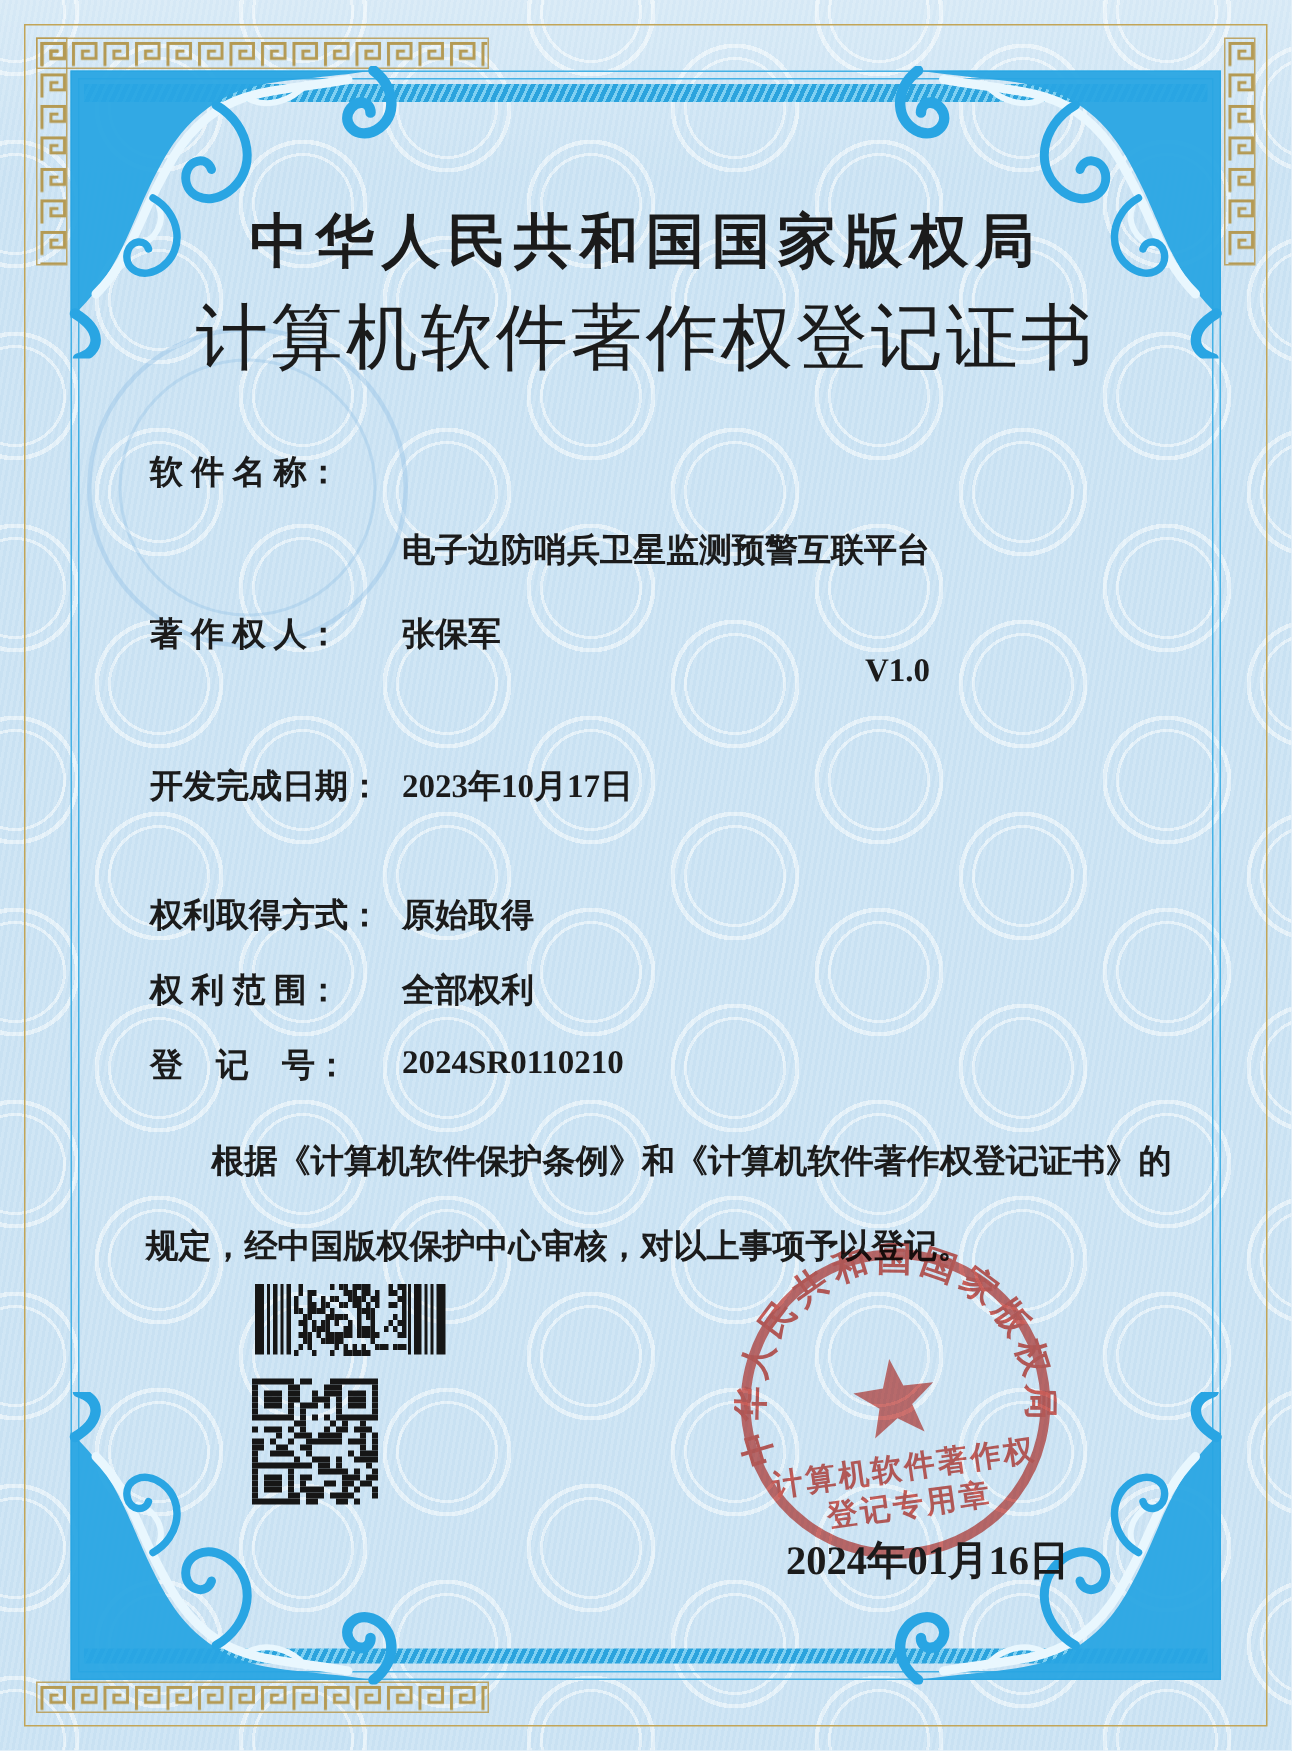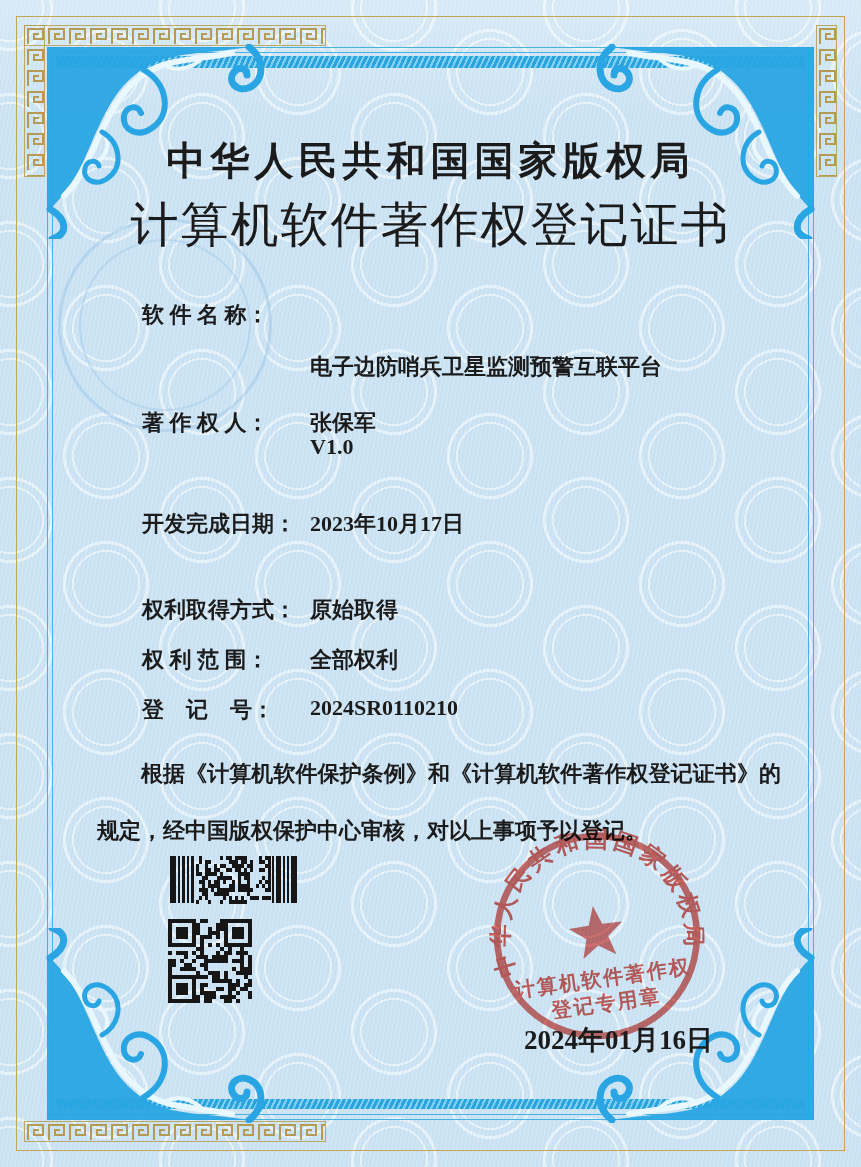--- a/index.html
+++ b/index.html
@@ -42,23 +42,23 @@
   .big-emblem::after{content:"";position:absolute;inset:18px;border-radius:50%;
     border:2px solid rgba(150,195,230,.4);}
   
   .authority{position:absolute;left:0;right:0;top:134px;margin:0;text-align:center;
     font-size:39px;font-weight:700;letter-spacing:5px;}
   .cert-title{position:absolute;left:0;right:0;top:193px;margin:0;text-align:center;
     font-size:48px;font-weight:400;letter-spacing:2px;}
   .certno{position:absolute;top:259px;right:92px;font-size:20px;font-weight:700;white-space:pre;}
   .certno .sep{display:inline-block;width:14px;}
   .frow{position:absolute;left:100px;font-size:22px;font-weight:700;white-space:pre;display:flex;}
-  .frow .lbl{display:inline-block;width:168px;margin-left:42px;}
+  .frow .lbl{display:inline-block;width:168px;}
   .frow .val{display:inline-block;}
-  .val2{display:block;}
+  .val2{display:block;text-align:right;}
   .statement{position:absolute;left:97px;width:684px;top:745px;margin:0;
     font-size:22px;font-weight:700;line-height:57px;text-indent:2em;text-align:justify;}
   .issue-date{position:absolute;left:524px;top:1022px;font-size:27px;font-weight:700;z-index:6;}
   
   .barcode{position:absolute;left:170px;top:856px;width:128px;height:47px;}
   .barcode .bar{position:absolute;top:0;height:100%;background:#161616;}
   .barcode .dot{position:absolute;background:#161616;}
   .qrcode{position:absolute;left:168px;top:919px;width:84px;height:84px;display:grid;
     grid-template-columns:repeat(21,4px);grid-auto-rows:4px;}
   .qrcode .on{background:#161616;}

